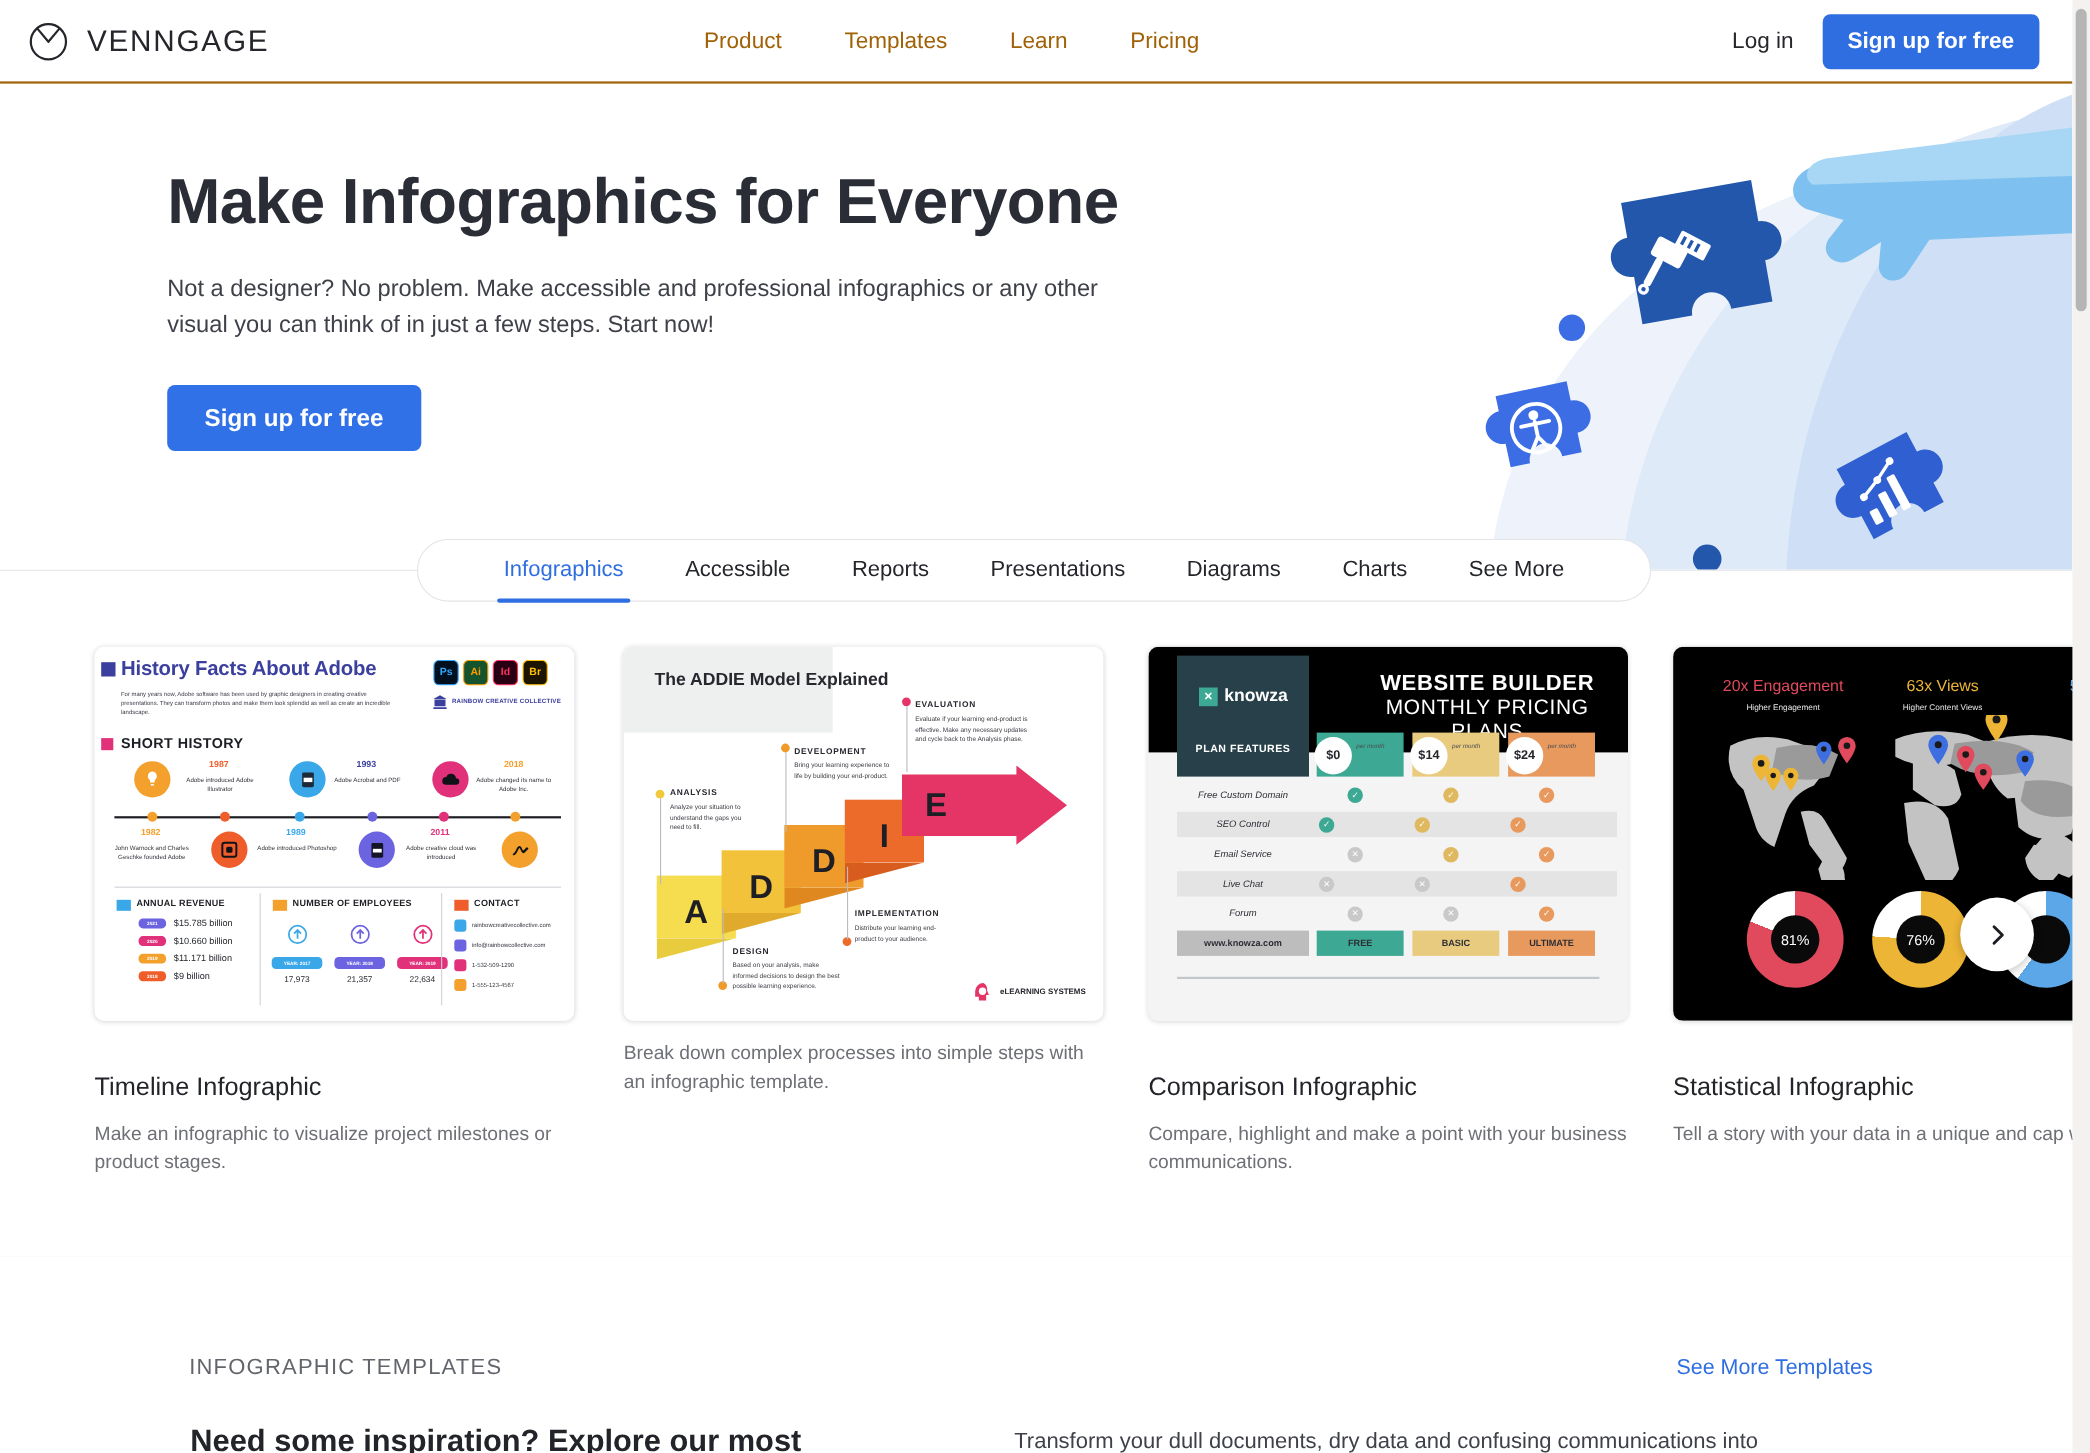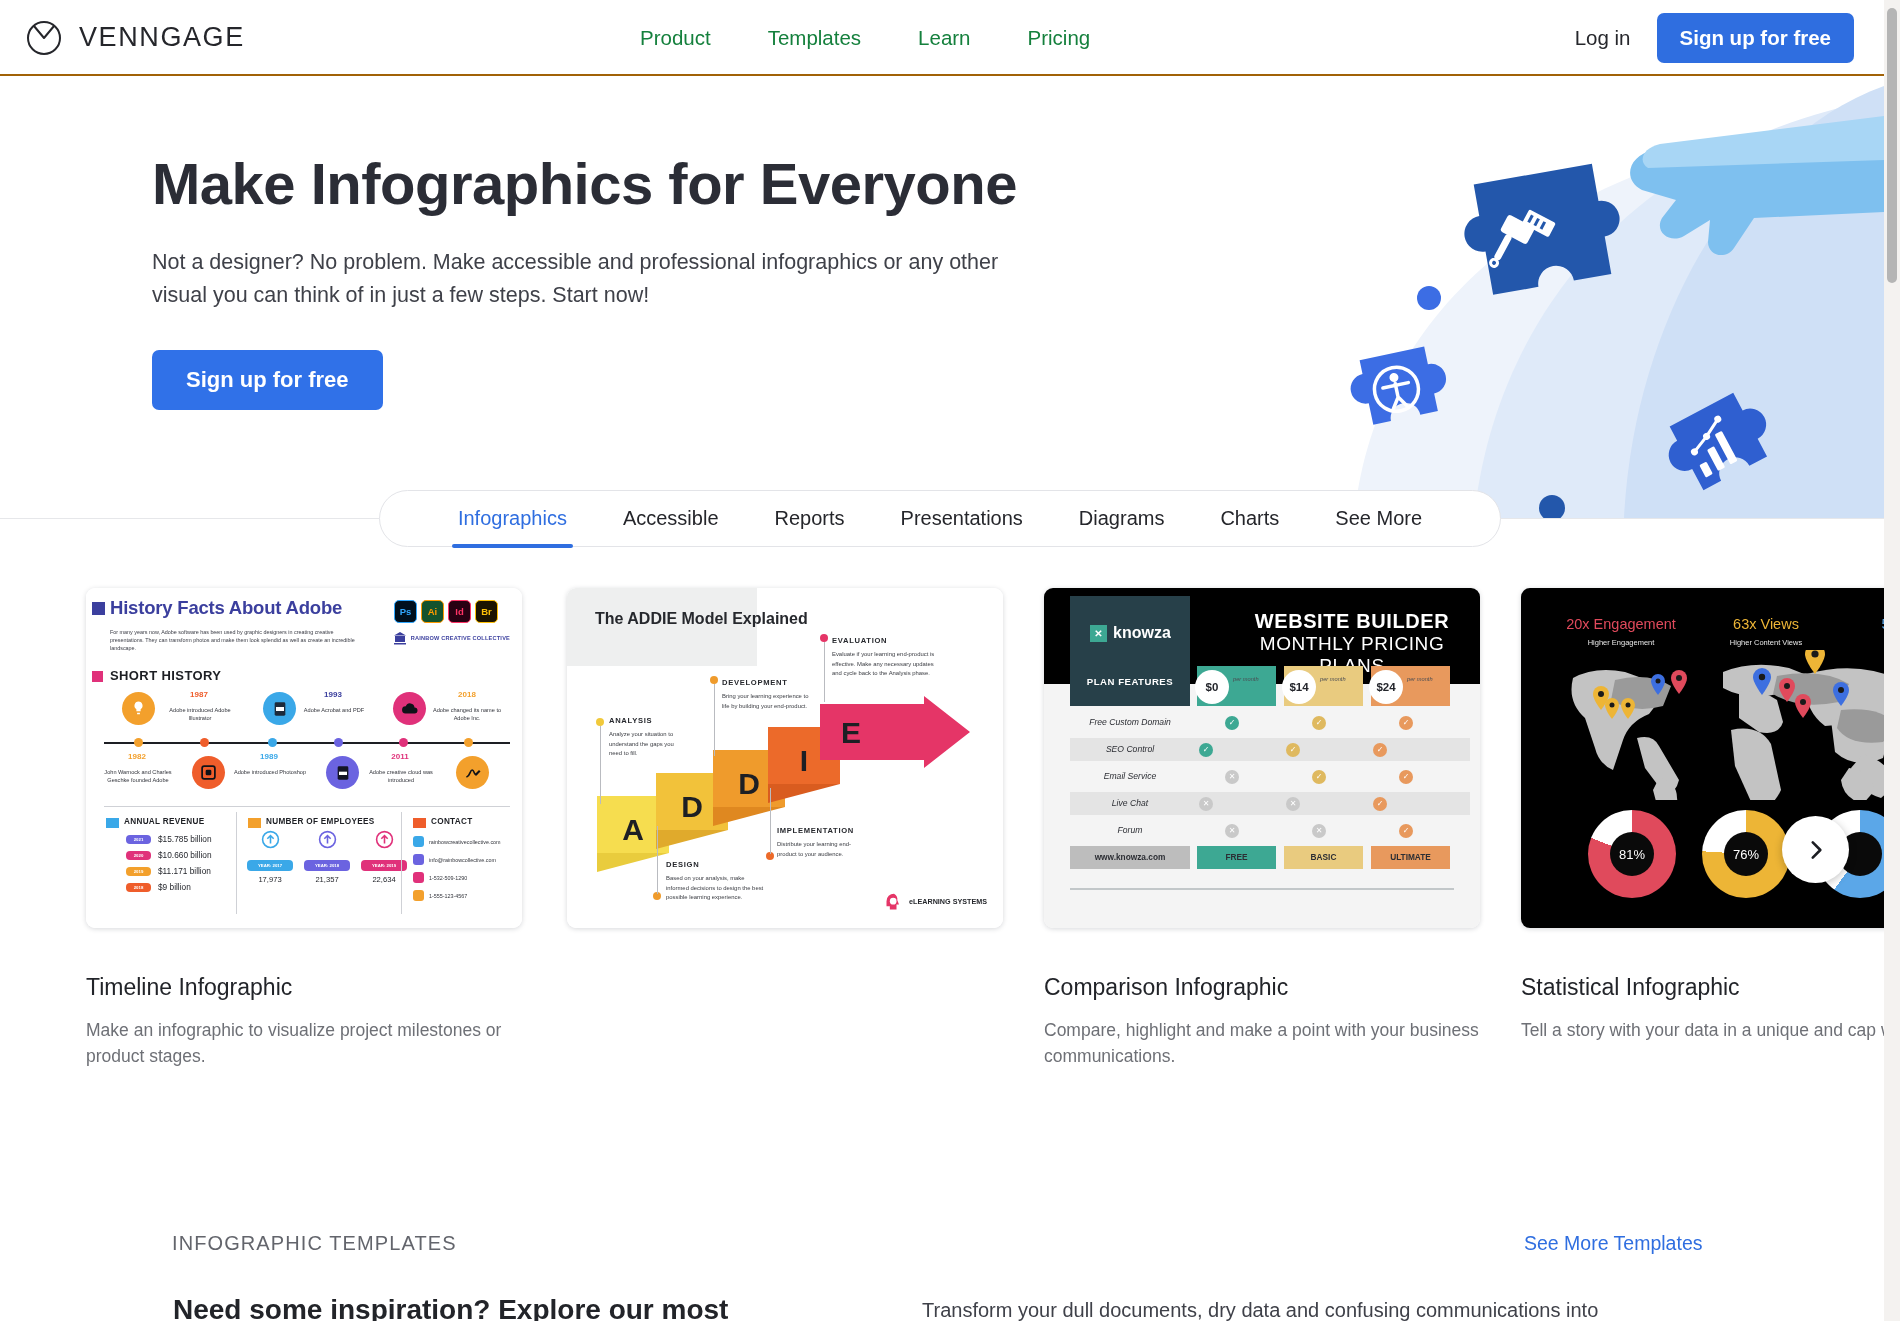--- a/index.html
+++ b/index.html
@@ -21,21 +21,21 @@
   .brand { display: flex; align-items: center; gap: 13px; margin-left: 22px; }
   .brand-mark { width: 44px; height: 44px; }
   .brand-name {
     font-size: 27px; letter-spacing: 1.6px; color: #25262b; font-weight: 400;
   }
   .nav-center {
     position: absolute; left: 640px; top: 0; height: 76px;
     display: flex; align-items: center; gap: 57px;
   }
   .nav-link {
-    font-size: 20.5px; color: #15803d; text-decoration: none; white-space: nowrap;
+    font-size: 20.5px; color: #a16207; text-decoration: none; white-space: nowrap;
     cursor: pointer;
   }
   .nav-right {
     position: absolute; right: 30px; top: 0; height: 76px;
     display: flex; align-items: center; gap: 26px;
   }
   .login-link { font-size: 20.5px; color: #26272c; cursor: pointer; }
   .btn-primary {
     background: #2f6ee0; color: #fff; border: none; border-radius: 7px;
     font-size: 20.5px; font-family: inherit; font-weight: 700;
@@ -413,21 +413,21 @@
             </div>
           <div style="display:flex;align-items:center;gap:7px">
               <span class="pill" style="background:#ef5d2b">2018</span>
               <span class="rev-val">$9 billion</span>
             </div>
         </div>
 
         <div style="position:absolute;left:150px;top:224px;bottom:14px;width:1px;background:#cfd1d6"></div>
         <div style="position:absolute;left:162px;top:230px;width:13px;height:10px;background:#f3a02c"></div>
         <div class="t1-foot-h" style="position:absolute;left:180px;top:229px">NUMBER OF EMPLOYEES</div>
-        <div style="position:absolute;left:160px;top:242px;display:flex;gap:9px">
+        <div style="position:absolute;left:160px;top:252px;display:flex;gap:9px">
           <div style="text-align:center;width:48px">
             <svg width="19" height="19" viewBox="0 0 24 24">
                 <circle cx="12" cy="12" r="10" fill="none" stroke="#3aa8e8" stroke-width="2"></circle>
                 <path d="M12 17V8M8 11l4-4 4 4" stroke="#3aa8e8" stroke-width="2" fill="none"></path>
               </svg>
             <div class="pill" style="background:#3aa8e8;width:46px;height:11px;line-height:11px;margin-top:4px">YEAR: 2017</div>
             <div style="font-size:7.6px;color:#24262c;margin-top:4px">17,973</div>
           </div>
           <div style="text-align:center;width:48px">
             <svg width="19" height="19" viewBox="0 0 24 24">
@@ -532,20 +532,21 @@
 
         <div style="position:absolute;right:16px;bottom:16px;display:flex;align-items:center;gap:5px">
           <svg width="20" height="20" viewBox="0 0 24 24">
               <path d="M12 2a9 9 0 0 0-9 9v6h4v4h8v-6h3l-2-5a8 8 0 0 0-4-8z" fill="#e53567"></path>
               <circle cx="11" cy="11" r="4" fill="#fff"></circle>
             </svg>
           <span style="font-size:7.2px;font-weight:700;color:#26282d;line-height:1.3;white-space:pre-line">eLEARNING SYSTEMS</span>
         </div>
       </div>
     </div>
+    <div class="card-desc">Break down complex processes into simple steps with an infographic template.</div>
   </div>
 
   <div class="card" style="left:1044px">
     <div class="thumb">
       <div class="t3" style="position:absolute;inset:0">
         <div class="blackbar"></div>
         <div class="navy"></div>
         <div style="position:absolute;left:46px;top:36px;display:flex;align-items:center;gap:6px">
           <span style="width:17px;height:17px;background:#3da893;display:flex;align-items:center;justify-content:center;color:#fff;font-size:10px;font-weight:700">✕</span>
           <span style="color:#fff;font-size:16px;font-weight:700">knowza</span>

